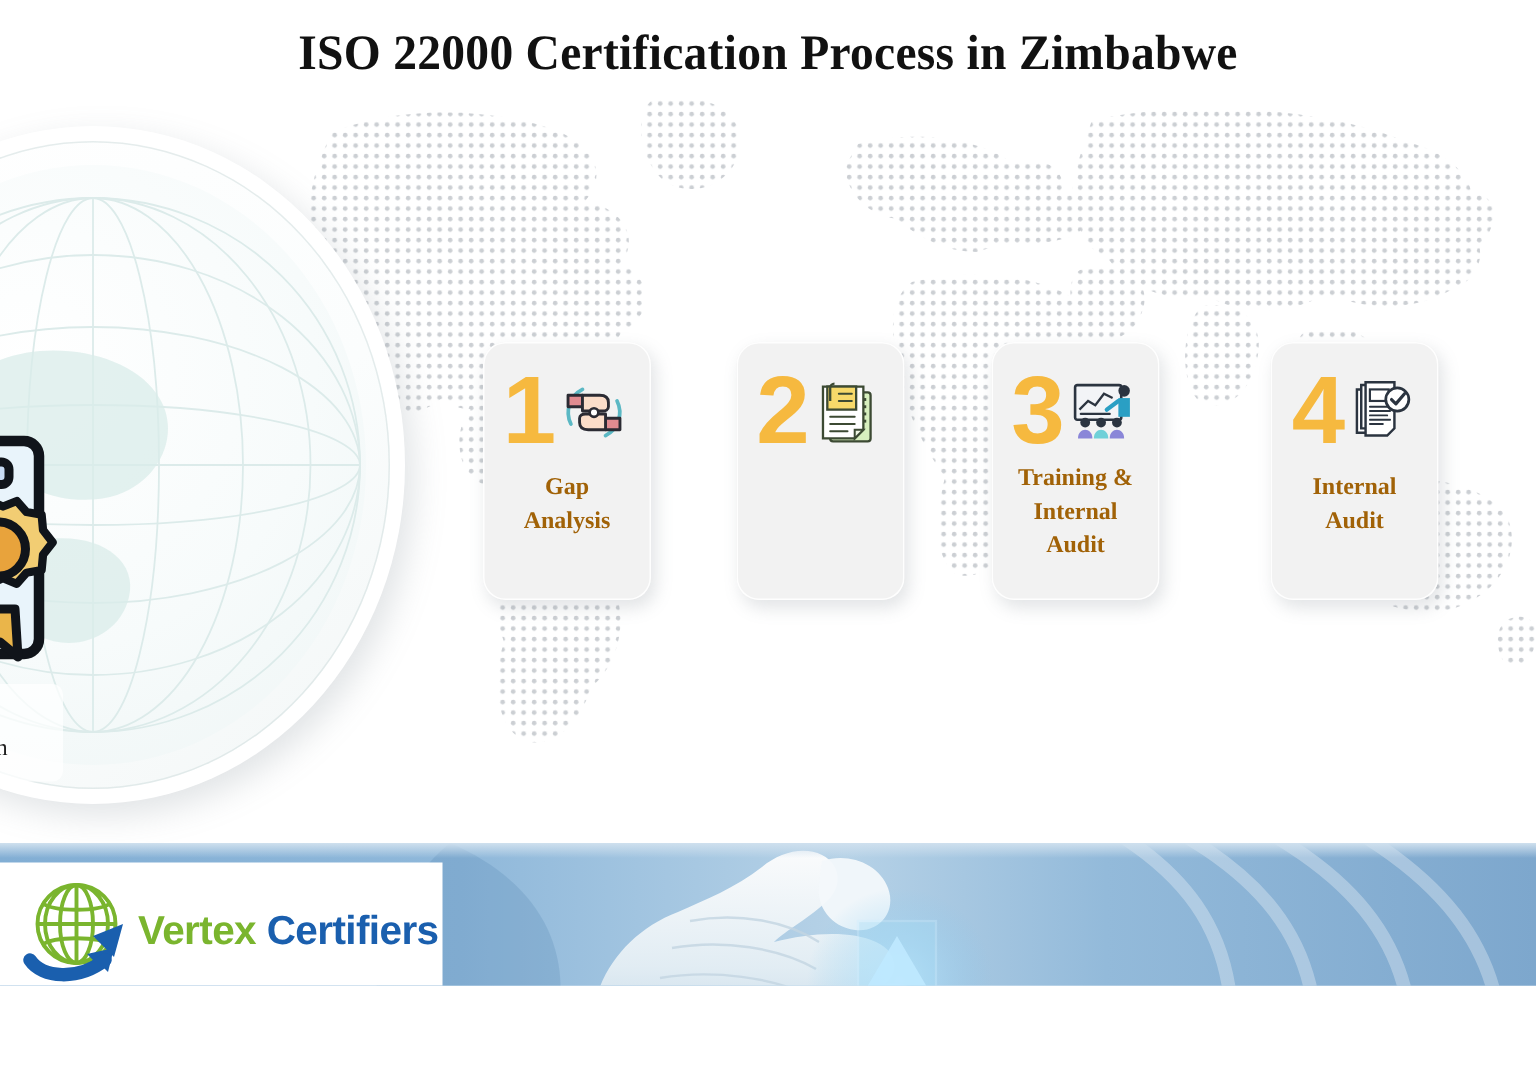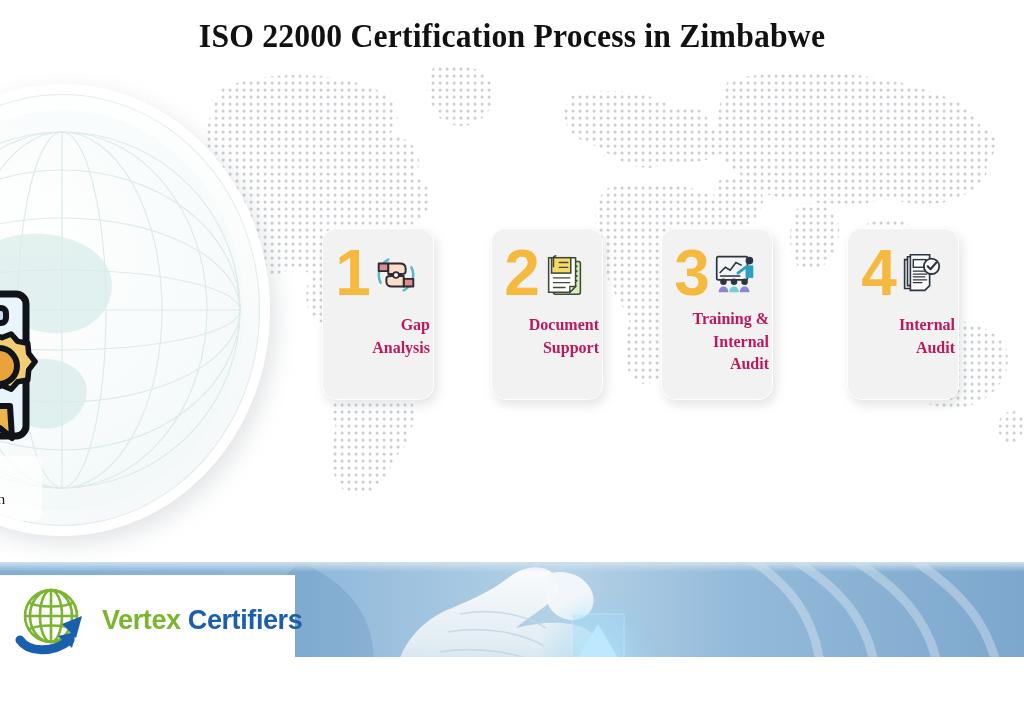--- a/index.html
+++ b/index.html
@@ -64,23 +64,23 @@
     box-shadow:2px 3px 8px rgba(120,128,140,.18);
   }
   .card-top { position:absolute; left:0; top:10px; width:100%; height:74px; display:flex; align-items:center; justify-content:center; gap:2px; }
   .card-num {
     font-family:"Liberation Sans", sans-serif; font-weight:700; font-size:64px; line-height:1;
     color:#f6b93f; letter-spacing:-2px; margin-top:-4px;
   }
   .card-ico { width:50px; height:50px; flex:0 0 50px; }
   .card-ico svg { width:100%; height:100%; display:block; }
   .card-label {
-    position:absolute; left:0; right:0; top:86px; padding:0 4px; text-align:right;
+    position:absolute; left:0; right:0; top:86px; padding:0 4px; text-align:center;
     font-family:"Liberation Serif", serif; font-weight:700; font-size:16px; line-height:1.42;
-    color:#be185d; white-space:pre-line;
+    color:#a16207; white-space:pre-line;
   }
   
   #card-1 { left:322px; top:228px; }
   #card-2 { left:491px; top:228px; }
   #card-3 { left:661px; top:228px; }
   #card-4 { left:847px; top:228px; }
   #card-3 .card-label { top:80px;font-family:Liberation Serif, serif; }
   #card-4 .card-top { justify-content:center; gap:0; }
 
   
@@ -88,21 +88,21 @@
     position:absolute; left:0; top:562px; width:1024px; height:116px; overflow:hidden;
     background:linear-gradient(100deg,#8ab4d8 0%,#86b0d4 22%,#9cc2e0 48%,#b8d3e8 63%,#86aed0 82%,#7ba5cb 100%);
   }
   .banner-photo { position:absolute; inset:0; }
   .banner-photo svg { width:100%; height:100%; display:block; }
   .banner-fade-top { position:absolute; left:0; top:0; width:100%; height:10px; background:linear-gradient(#cfe0ee,rgba(207,224,238,0)); }
 
   
   .logo-plate {
     position:absolute; left:0; top:575px; width:295px; height:92px;
-    background:#ffffff; display:flex; align-items:center; padding-left:14px; gap:10px;
+    background:#ffffff; display:flex; align-items:center; padding-left:14px; gap:0;
   }
   .logo-mark { width:78px; height:70px; flex:0 0 78px; }
   .logo-mark svg { width:100%; height:100%; display:block; }
   .logo-text { display:flex; flex-direction:column; justify-content:center; margin-top:-2px; }
   .logo-title { font-size:27px; font-weight:700; line-height:1.05; letter-spacing:-.4px; white-space:nowrap; }
   .logo-title .v { color:#7ab52e; }
   .logo-title .c { color:#1a5fae; }
   .logo-tag { font-size:13.5px; color:#3a3a3a; margin-top:2px; letter-spacing:-.1px; white-space:nowrap; }
 
   .bottom-white { position:absolute; left:0; top:678px; width:1024px; height:46px; background:#ffffff; }
@@ -248,22 +248,20 @@
             </g>
             <g fill="#3c4a33">
               <rect x="37" y="16" width="2" height="2"></rect>
                 <rect x="37" y="21" width="2" height="2"></rect>
               <rect x="37" y="26" width="2" height="2"></rect>
                 <rect x="37" y="31" width="2" height="2"></rect>
             </g>
           </svg>
         </span>
       </div>
-      <div class="card-label">Document
-Support</div>
     </div>
 
     <div class="card" id="card-3">
       <div class="card-top">
         <span class="card-num">3</span>
         <span class="card-ico">
           <svg viewBox="0 0 52 52" aria-hidden="true">
             <rect x="7" y="7" width="32" height="24" rx="1.5" fill="#f2f4f7" stroke="#2b3440" stroke-width="1.8"></rect>
             <polyline points="10,24 16,18 21,21 27,13 33,16" fill="none" stroke="#2b3440" stroke-width="1.6"></polyline>
             <g stroke="#2b3440" stroke-width="1.6" stroke-linecap="round">

